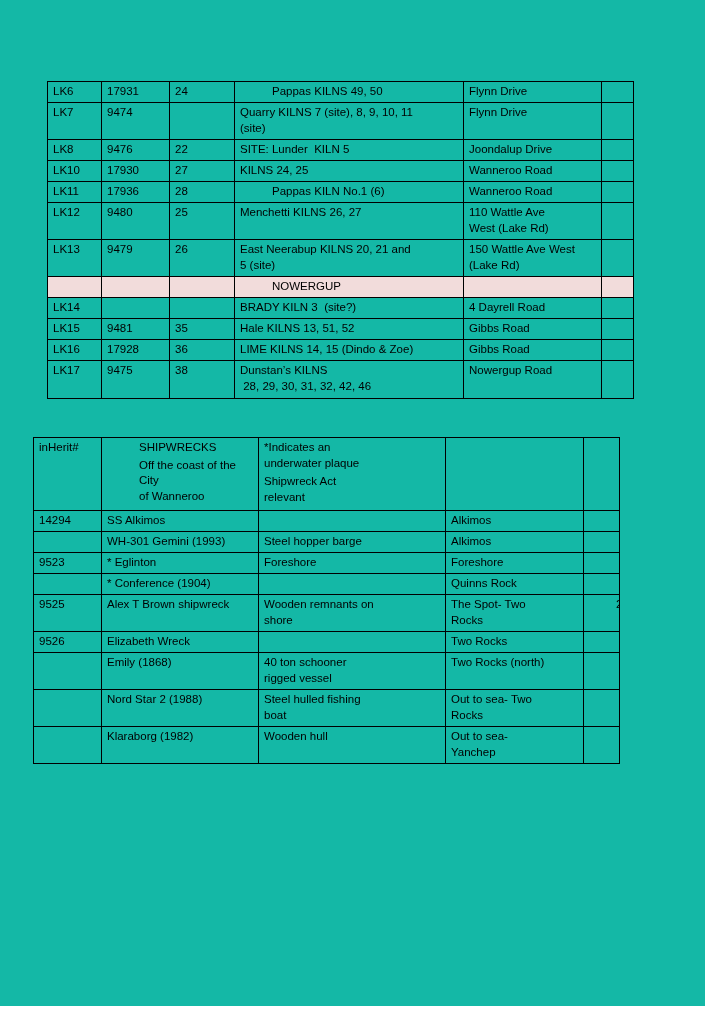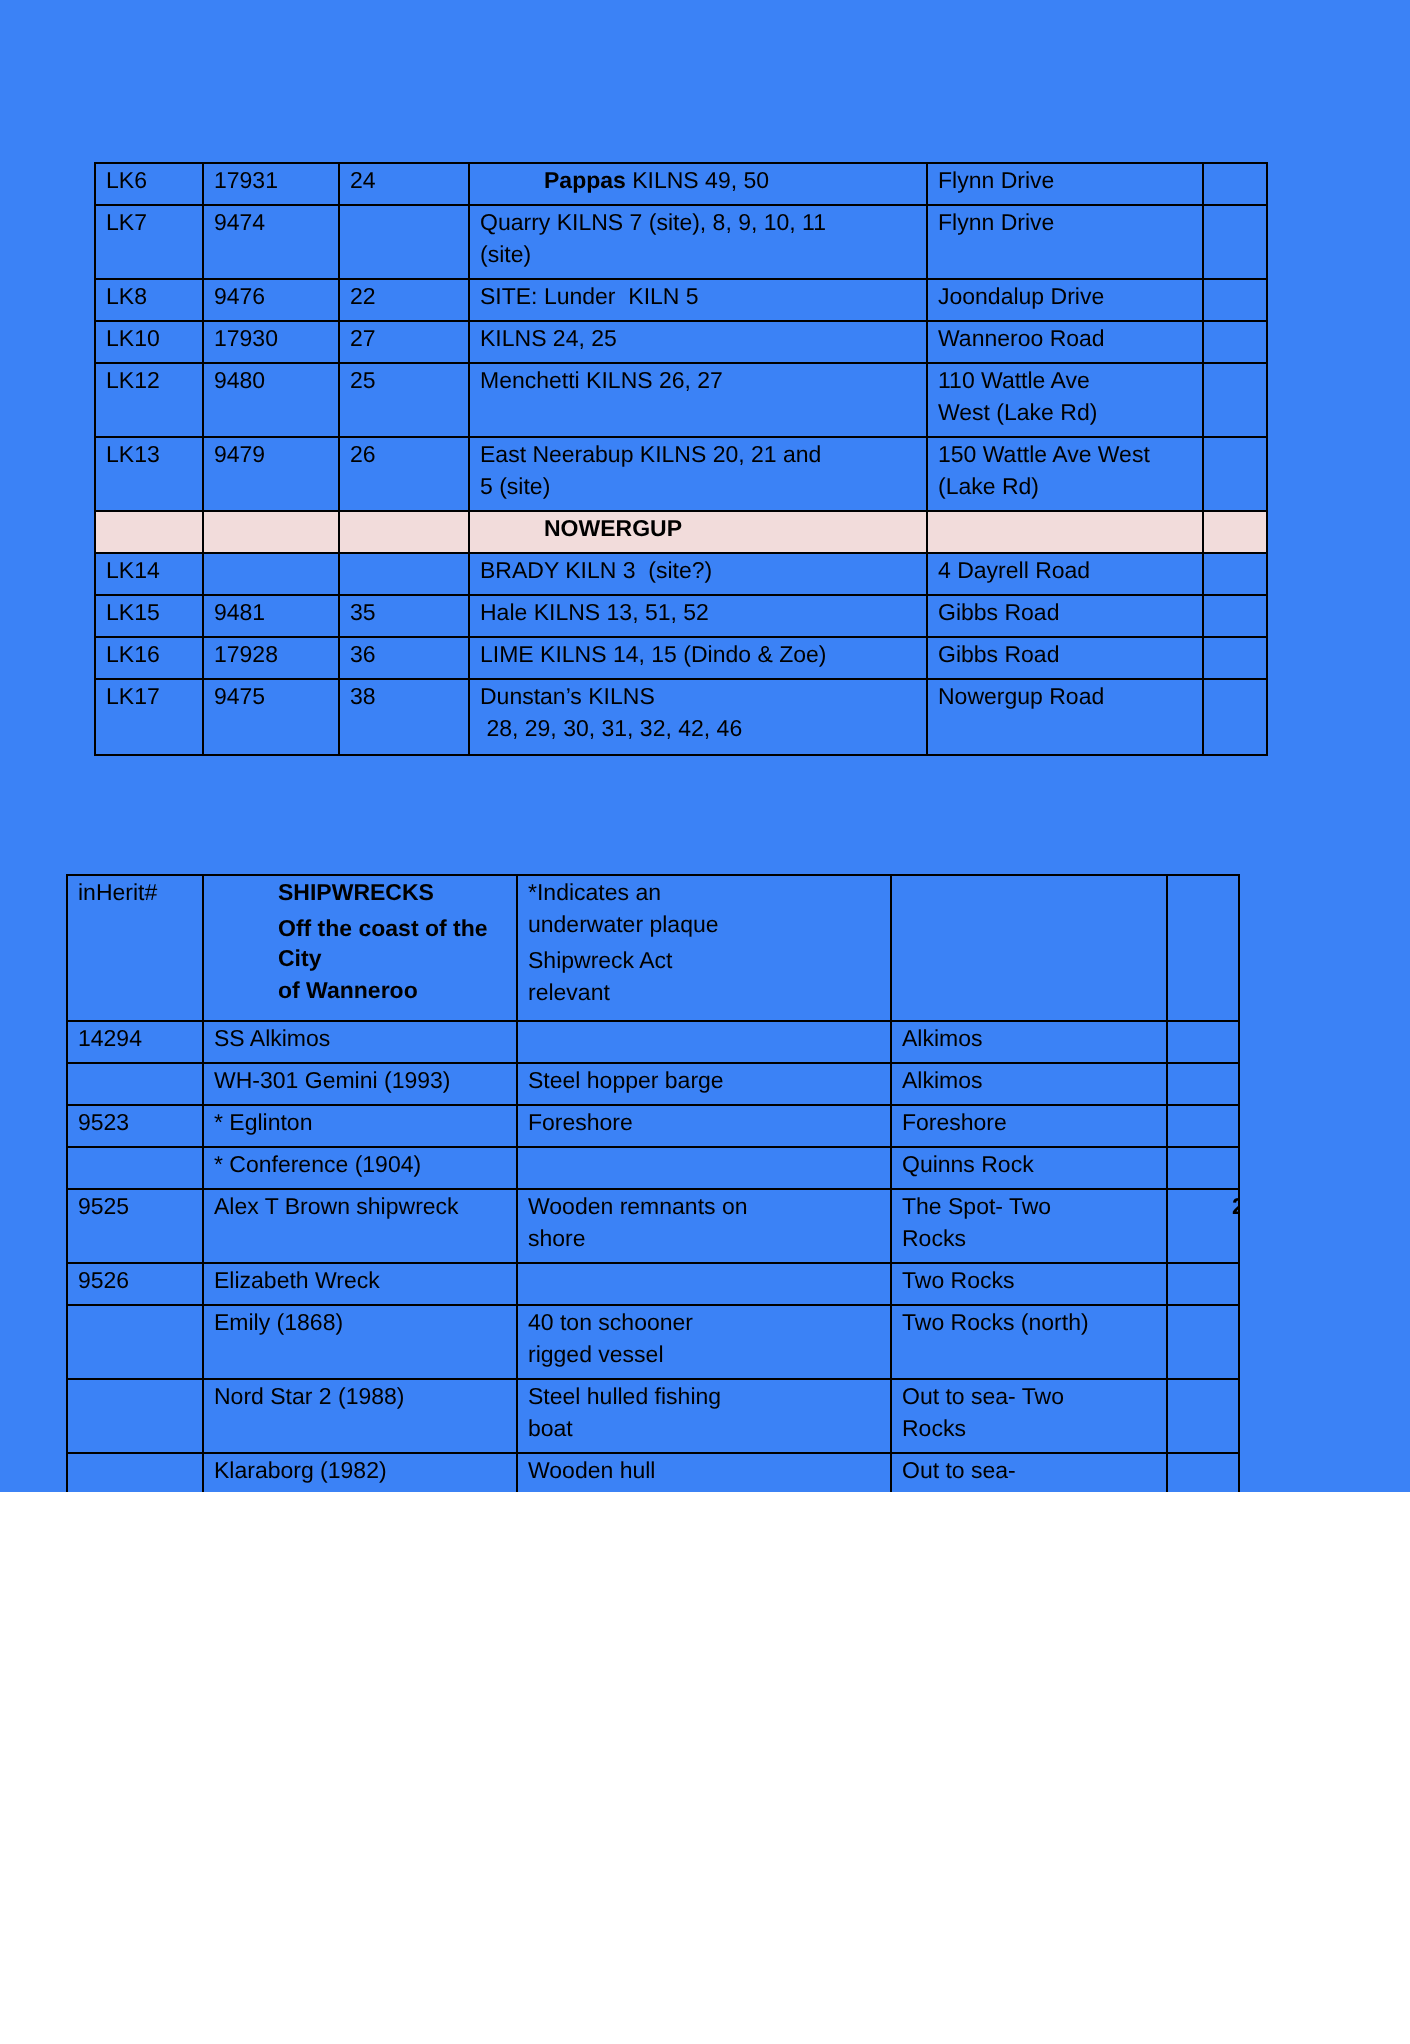--- a/index.html
+++ b/index.html
@@ -1,29 +1,29 @@
 <!DOCTYPE html>
 <html><head>
 <meta charset="utf-8">
 <style>
   * { margin:0; padding:0; box-sizing:border-box; }
   html,body { background:#ffffff; }
   body { font-family:"Liberation Sans","DejaVu Sans",sans-serif; color:#000; }
-  .page { position:relative; width:705px; height:746px; background:#3b82f6; overflow:hidden; }
+  .page { position:relative; width:705px; height:1006px; background:#14b8a6; overflow:hidden; }
   table { border-collapse:collapse; table-layout:fixed; position:absolute; }
   td {
     border:1px solid #000000;
     vertical-align:top;
     padding:2px 5px 1px 5px;
     font-size:11.5px;
     line-height:15.5px;
     white-space:pre-wrap;
     overflow:hidden;
   }
-  .b { font-weight:bold;padding-left:32px; }
+  .b { font-weight:normal;padding-left:32px; }
   .i { font-style:italic; }
   .mt2 { margin-top:2px; }
   .mt3 { margin-top:3px; }
   .r21 { height:21px; }
   .r37 { height:37px; }
   .r38 { height:38px; }
   .r73 { height:73px; }
   .highlight td { background:#f2dcdb;margin-top:35px; }
   #kilns  { left:47px; top:81px;  width:586px; }
   #wrecks { left:33px; top:437px; width:586px; }
@@ -68,20 +68,28 @@
           <td class="b">2</td>
         </tr>
       <tr class="r21">
           <td>LK10</td>
           <td>17930</td>
           <td>27</td>
           <td>KILNS 24, 25</td>
           <td>Wanneroo Road</td>
           <td class="b">2</td>
         </tr>
+      <tr class="r21">
+          <td>LK11</td>
+          <td>17936</td>
+          <td>28</td>
+          <td><span class="b">Pappas</span><span> KILN No.1 (6)</span></td>
+          <td>Wanneroo Road</td>
+          <td class="b">2</td>
+        </tr>
       <tr class="r37">
           <td>LK12</td>
           <td>9480</td>
           <td>25</td>
           <td>Menchetti KILNS 26, 27</td>
           <td><div>110 Wattle Ave</div><div>West (Lake Rd)</div></td>
           <td class="b">2</td>
         </tr>
       <tr class="r37">
           <td>LK13</td>

